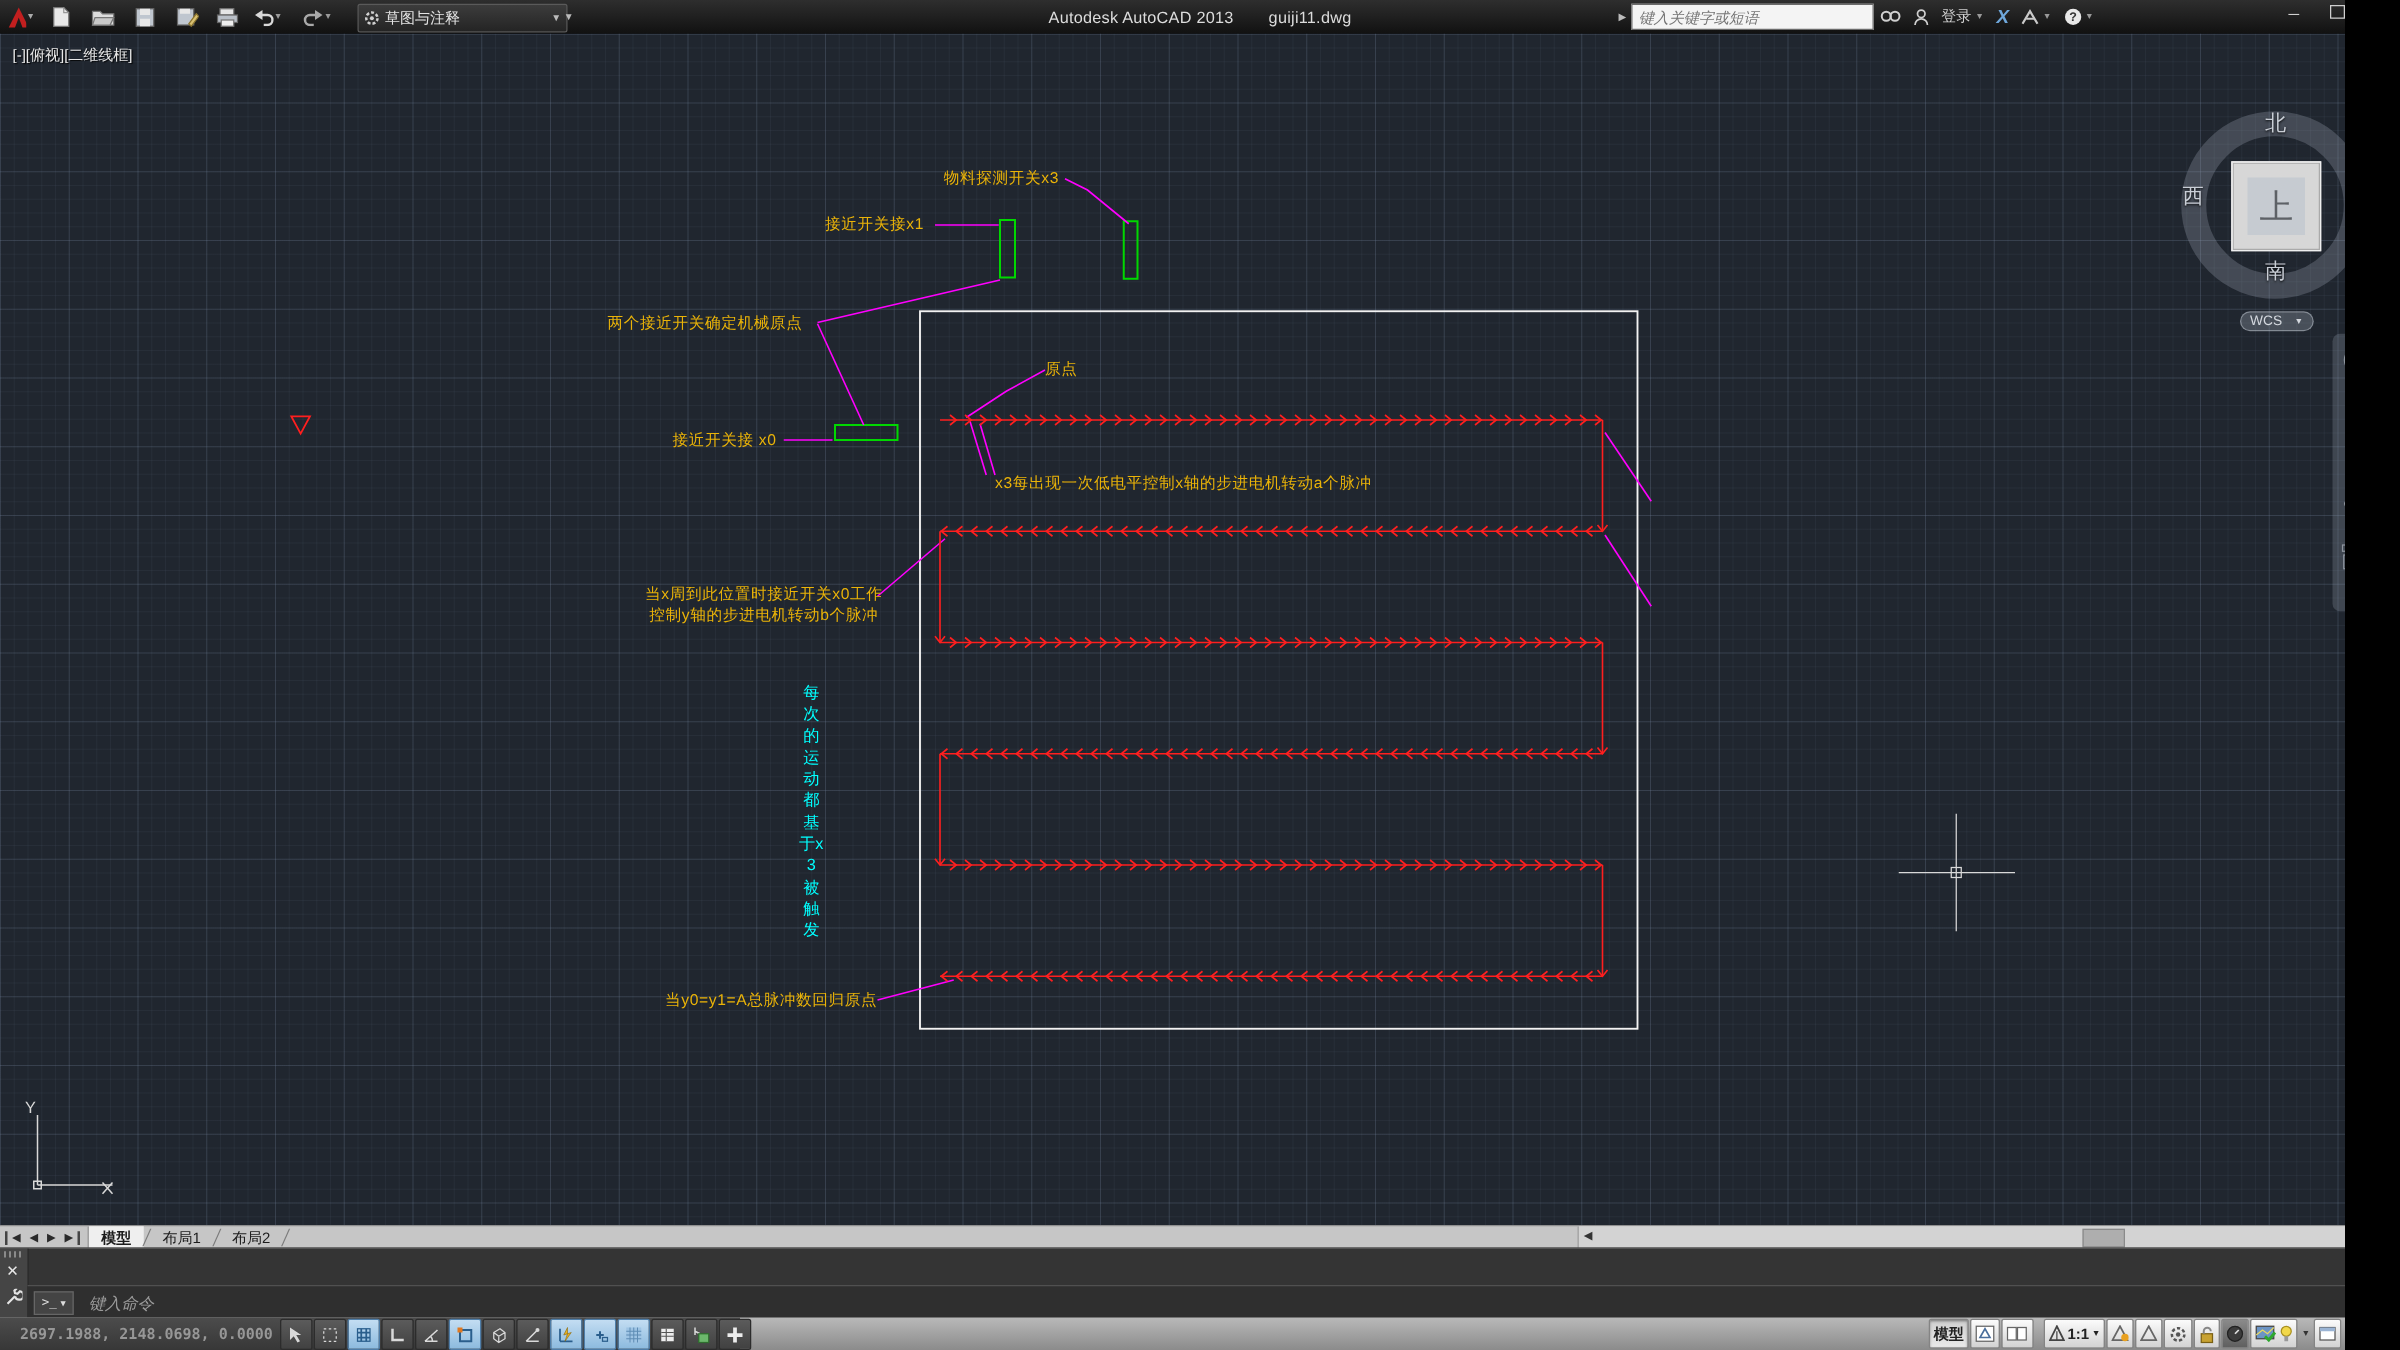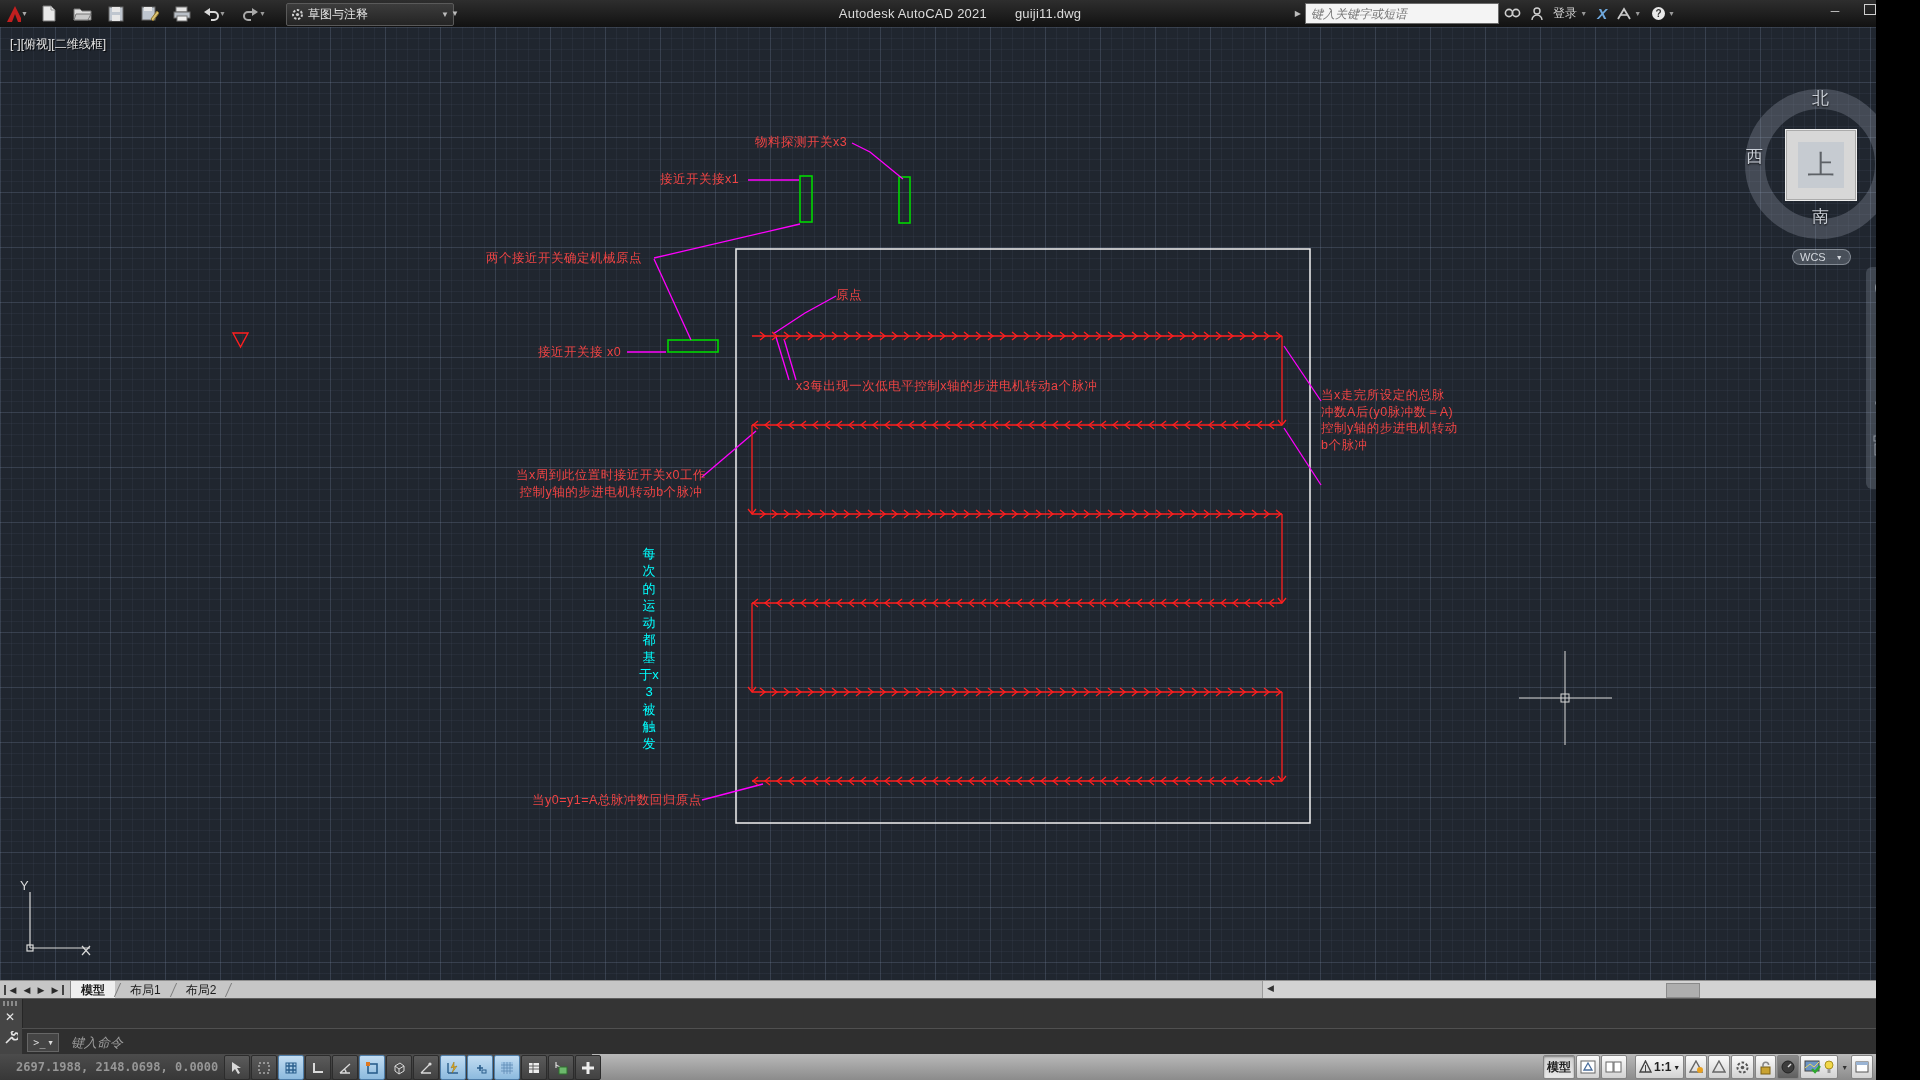--- a/index.html
+++ b/index.html
@@ -26,21 +26,21 @@
       linear-gradient(90deg,rgba(140,160,190,.16) 1px,transparent 1px),
       linear-gradient(rgba(130,150,180,.07) 1px,transparent 1px),
       linear-gradient(90deg,rgba(130,150,180,.07) 1px,transparent 1px);
     background-size:55px 55px,55px 55px,11px 11px,11px 11px;padding-left:36px;}
   #vp-label{position:absolute;left:10px;top:9px;color:#e8e8e8;font-size:12px;text-shadow:1px 1px 1px #000;}
   #vp-controls{position:absolute;right:28px;top:8px;display:flex;gap:9px;color:#c9ced6;font-size:11px;}
 
   
   #draw-svg{position:absolute;left:0;top:0;width:1920px;height:1080px;pointer-events:none;}
 
-  .ann{position:absolute;color:#ef4444;font-size:12.5px;letter-spacing:.5px;white-space:pre-line;line-height:16.5px;}
+  .ann{position:absolute;color:#eab308;font-size:12.5px;letter-spacing:.5px;white-space:pre-line;line-height:16.5px;}
   #ann-vertical{color:#00ffff;width:20px;word-break:break-all;line-break:anywhere;text-align:center;font-size:13px;line-height:17.3px;letter-spacing:0;}
 
   
   #viewcube{position:absolute;left:1744px;top:60px;width:152px;height:190px;color:#c9ced6;}
   #vc-ring{position:absolute;left:1px;top:2px;width:110px;height:110px;border:20px solid rgba(165,175,190,.27);border-radius:50%;}
   .vc-lab{position:absolute;font-size:17px;text-shadow:0 1px 2px #000;}
   #vc-face{position:absolute;left:41px;top:42px;width:70px;height:70px;background:#d7d7d7;border:1px solid #efefef;box-shadow:inset 0 0 0 1px #aaa;display:flex;align-items:center;justify-content:center;}
   #vc-face-inner{width:46px;height:46px;background:#c6cbd1;display:flex;align-items:center;justify-content:center;font-size:27px;color:#5d6166;}
   #wcs-btn{position:absolute;left:48px;top:162px;padding:1px 7px;background:rgba(150,158,170,.35);border:1px solid rgba(205,210,220,.45);border-radius:8px;font-size:11px;color:#d4d8de;display:flex;gap:10px;align-items:center;}
   #wcs-btn .car{font-size:7px;}
@@ -159,21 +159,21 @@
           <circle cx="6.5" cy="6.5" r="1.6" fill="#cfcfcf"></circle>
         </svg>
       <span>草图与注释</span>
       <span class="car">▼</span>
     </div>
     <div class="tb-ic" style="left:448px;width:14px">
         <span style="font-size:8px;color:#bbb">▼</span>
       </div>
 
     <div id="apptitle">
-      <span>Autodesk AutoCAD 2021</span><span>guiji11.dwg</span>
+      <span>Autodesk AutoCAD 2013</span><span>guiji11.dwg</span>
     </div>
 
     <div id="infocenter">
       <span style="font-size:8px;color:#bbb;margin-right:4px">▶</span>
       <input id="search-input" placeholder="键入关键字或短语" style="">
       <span class="ic-btn">
         <svg width="17" height="13">
             <circle cx="5" cy="6" r="3.6" fill="none" stroke="#cfcfcf" stroke-width="1.6"></circle>
             <circle cx="12" cy="6" r="3.6" fill="none" stroke="#cfcfcf" stroke-width="1.6"></circle>
           </svg>
@@ -598,24 +598,20 @@
   <div class="ann" style="left:755px;top:134px">物料探测开关x3</div>
   <div class="ann" style="left:660px;top:171px">接近开关接x1</div>
   <div class="ann" style="left:486px;top:250px">两个接近开关确定机械原点</div>
   <div class="ann" style="left:538px;top:344px">接近开关接 x0</div>
   <div class="ann" style="left:836px;top:287px">原点</div>
   <div class="ann" style="left:796px;top:378px">x3每出现一次低电平控制x轴的步进电机转动a个脉冲</div>
   <div class="ann" style="left:506px;top:467px;width:210px;text-align:center">当x周到此位置时接近开关x0工作
 控制y轴的步进电机转动b个脉冲</div>
   <div class="ann" id="ann-vertical" style="left:639px;top:545px">每次的运动都基于x3被触发</div>
   <div class="ann" style="left:532px;top:792px">当y0=y1=A总脉冲数回归原点</div>
-  <div class="ann" style="left:1321px;top:387px">当x走完所设定的总脉
-冲数A后(y0脉冲数＝A)
-控制y轴的步进电机转动
-b个脉冲</div>
 
   <div id="tabbar">
     <span class="tabnav" style="border-left:2px solid #444;margin-left:4px">◀</span>
     <span class="tabnav">◀</span>
     <span class="tabnav">▶</span>
     <span class="tabnav" style="border-right:2px solid #444;margin-right:6px">▶</span>
     <div class="tab active">模型</div>
     <div class="tabslash"></div>
     <div class="tab">布局1</div>
     <div class="tabslash"></div>

